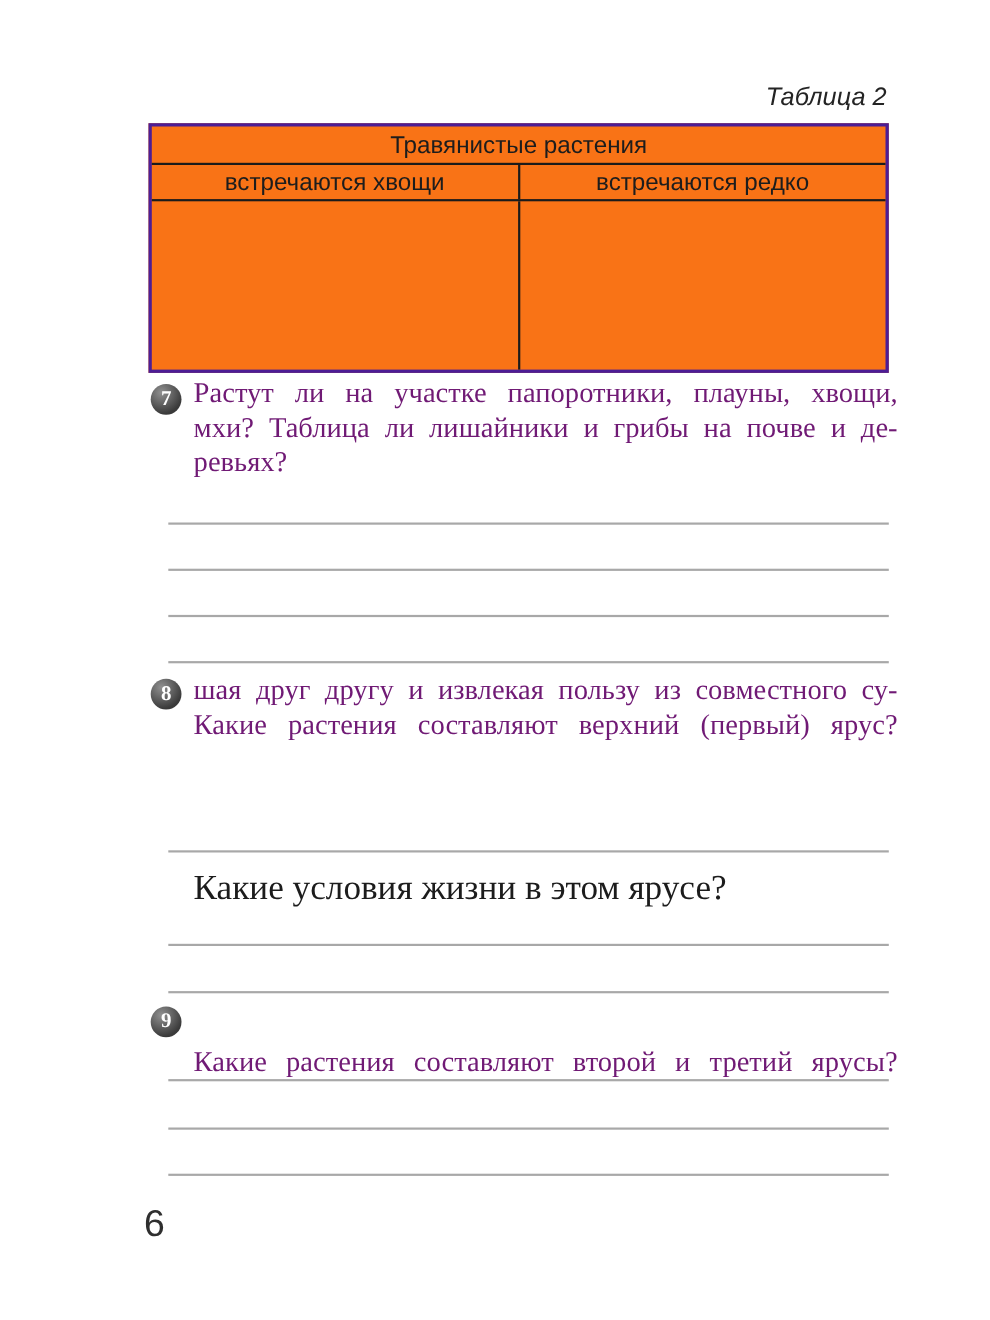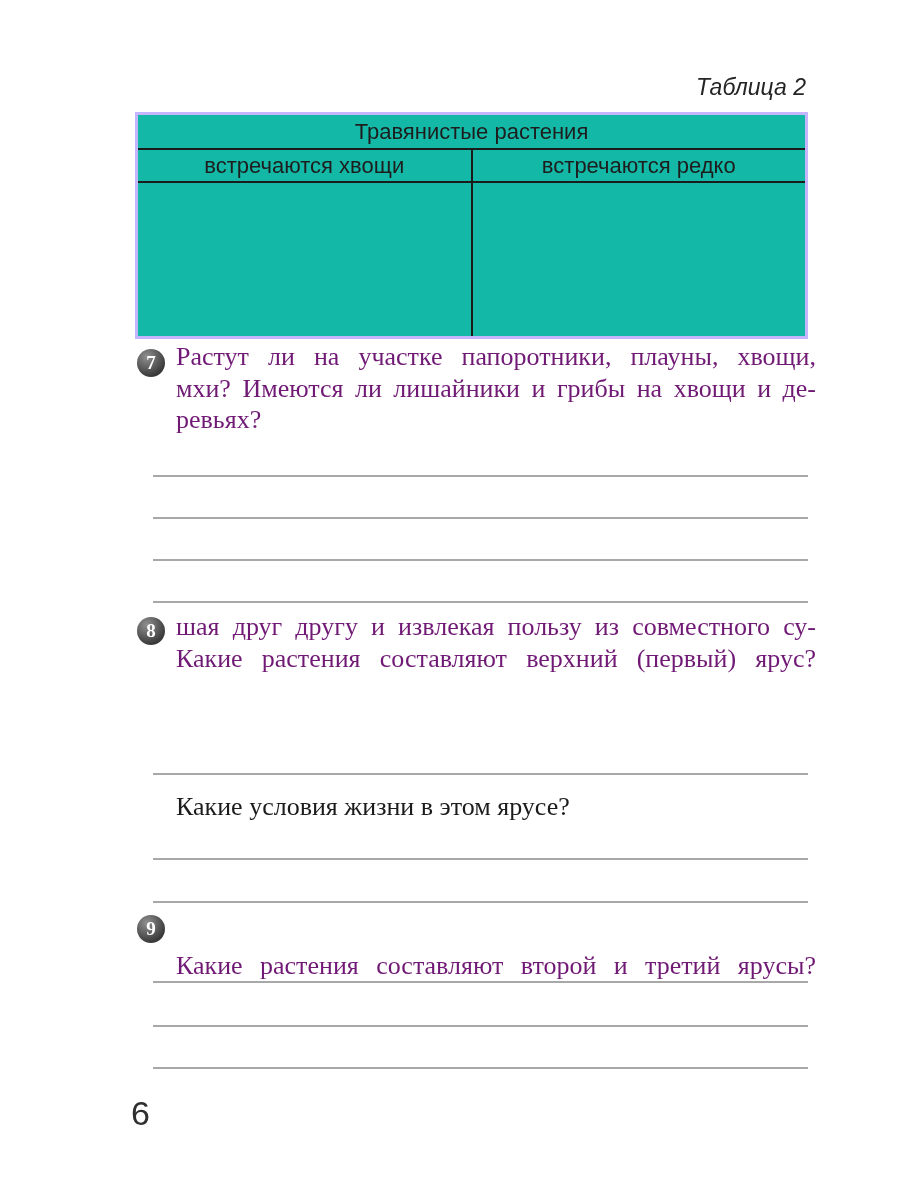--- a/index.html
+++ b/index.html
@@ -7,21 +7,21 @@
     position:relative; width:856px; height:1200px; background:#ffffff;
     font-family:"Liberation Serif", serif; color:#1e1e1e; overflow:hidden;
   }
   .caption {
     position:absolute; left:135px; top:74px; width:671px; text-align:right;
     font-family:"Liberation Sans", sans-serif; font-style:italic;
     font-size:23px; color:#242424;
   }
   .tbl {
     position:absolute; left:135px; top:112px; width:673px; box-sizing:border-box;
-    border:3px solid #c4b5fd; background:#14b8a6;
+    border:3px solid #4c1d95; background:#f97316;
     font-family:"Liberation Sans", sans-serif; font-size:22px; color:#1d1d1d;
   }
   .tbl-title { height:33px; line-height:33px; text-align:center; border-bottom:2px solid #1b1b1b; }
   .tbl-cols { display:flex; border-bottom:2px solid #1b1b1b; }
   .tbl-col { flex:1; height:31px; line-height:31px; text-align:center; box-sizing:border-box; }
   .tbl-col.first { border-right:2px solid #1b1b1b; }
   .tbl-body { display:flex; height:153px; }
   .tbl-cell { flex:1; box-sizing:border-box; }
   .tbl-cell.first { border-right:2px solid #1b1b1b; }
 
@@ -32,21 +32,21 @@
     font-family:"Liberation Serif", serif; font-size:19px; font-weight:bold;
   }
   .qtext {
     position:absolute; left:176px; width:640px;
     font-size:26px; line-height:31.5px; color:#701a75;
   }
   .line { text-align:justify; height:31.5px; overflow:hidden; }
   .line.fill { text-align-last:justify; }
   .subq {
     position:absolute; left:176px; width:640px;
-    font-size:26px; line-height:31.5px; color:#1c1c1c;
+    font-size:32px; line-height:31.5px; color:#1c1c1c;
   }
   .rule {
     position:absolute; left:153px; width:655px; height:0;
     border-top:2px solid #a8a8a8;
   }
   .pageno {
     position:absolute; left:131px; top:1094px;
     font-family:"Liberation Sans", sans-serif; font-size:34px; color:#2f2f2f;
   }
 </style>
@@ -67,21 +67,21 @@
       <div class="tbl-cell first"></div>
       <div class="tbl-cell"></div>
     </div>
   </div>
 
   <div class="badge" style="left:137px; top:349px;">
     <span>7</span>
   </div>
   <div class="qtext" style="top:341px;">
     <div class="line fill">Растут ли на участке папоротники, плауны, хвощи,</div>
-    <div class="line fill">мхи? Имеются ли лишайники и грибы на хвощи и де-</div>
+    <div class="line fill">мхи? Таблица ли лишайники и грибы на почве и де-</div>
     <div class="line">ревьях?</div>
   </div>
 
   <div class="rule" style="top:475px;"></div>
   <div class="rule" style="top:517px;"></div>
   <div class="rule" style="top:559px;"></div>
   <div class="rule" style="top:601px;"></div>
 
   <div class="badge" style="left:137px; top:617px;">
     <span>8</span>

